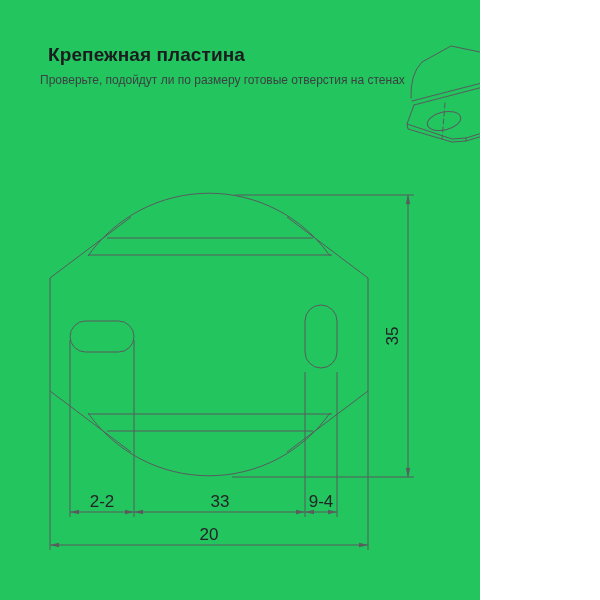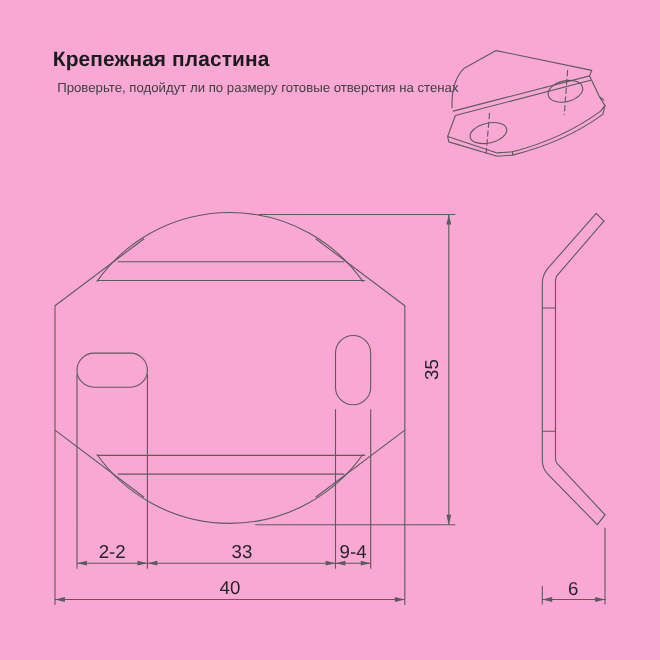--- a/index.html
+++ b/index.html
@@ -1,25 +1,25 @@
 <!DOCTYPE html>
 <html><head>
 <meta charset="utf-8">
 <style>
   html,body{margin:0;padding:0;background:#ffffff;}
   .canvas{
-    position:relative;width:600px;height:600px;background:#f9a8d4;overflow:hidden;
+    position:relative;width:480px;height:600px;background:#22c55e;overflow:hidden;
     font-family:"Liberation Sans","DejaVu Sans",sans-serif;
   }
   .page-title{
     position:absolute;left:48px;top:44px;
     font-size:19px;font-weight:700;color:#1b1c1e;letter-spacing:.1px;
   }
   .page-subtitle{
-    position:absolute;left:52px;top:73px;
+    position:absolute;left:40px;top:73px;
     font-size:12px;line-height:15.5px;color:#3d3f42;
   }
   .drawing-svg{position:absolute;left:0;top:0;}
   .dim{
     position:absolute;font-size:17px;color:#232428;white-space:nowrap;
     transform:translate(-50%,-50%);
   }
   .dim.vert{transform:translate(-50%,-50%) rotate(-90deg);}
 </style>
 </head>
@@ -83,17 +83,17 @@
       <g fill="#595b5e" stroke="none">
         <polygon points="493,545 502,542.8 502,547.2"></polygon>
         <polygon points="550,545 541,542.8 541,547.2"></polygon>
       </g>
     </g>
   </svg>
 
   <div class="dim" style="left:102px;top:502px;">2-2</div>
   <div class="dim" style="left:220px;top:502px;">33</div>
   <div class="dim" style="left:321px;top:502px;">9-4</div>
-  <div class="dim" style="left:209px;top:535px;">40</div>
+  <div class="dim" style="left:209px;top:535px;">20</div>
   <div class="dim vert" style="left:393px;top:336px;">35</div>
   <div class="dim" style="left:521px;top:536px;">6</div>
 
 </div>
 
 </body></html>

